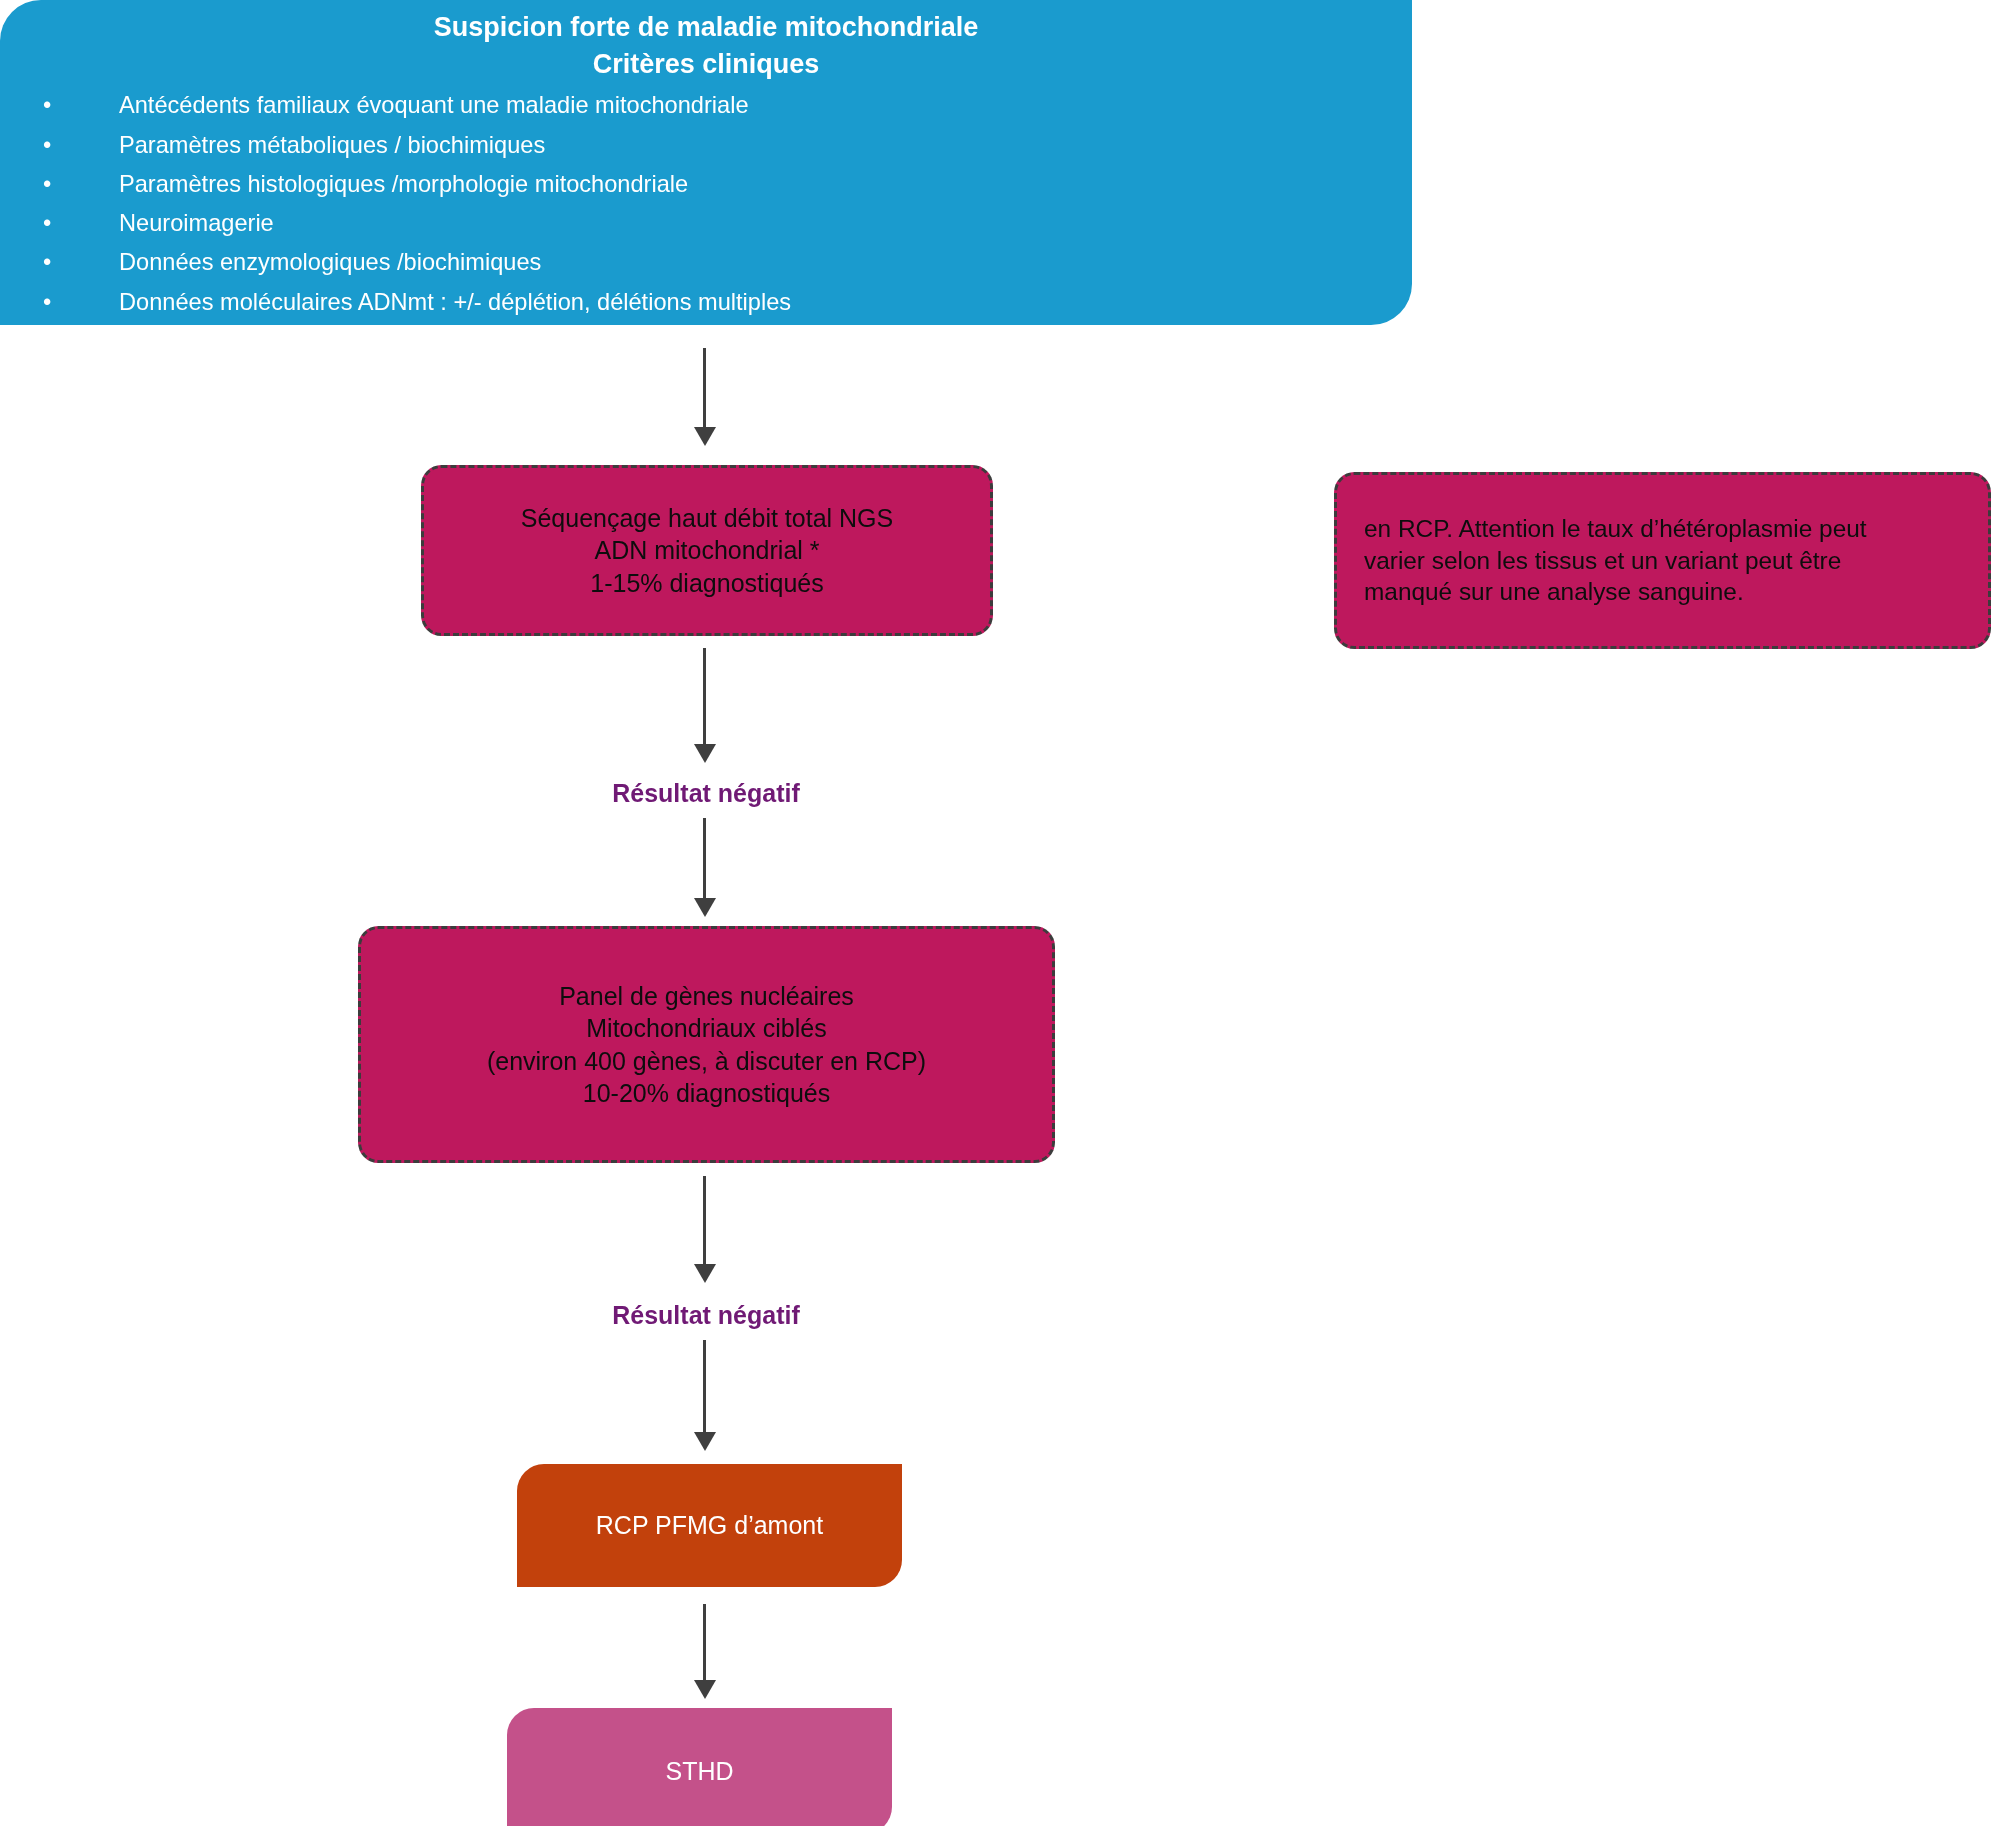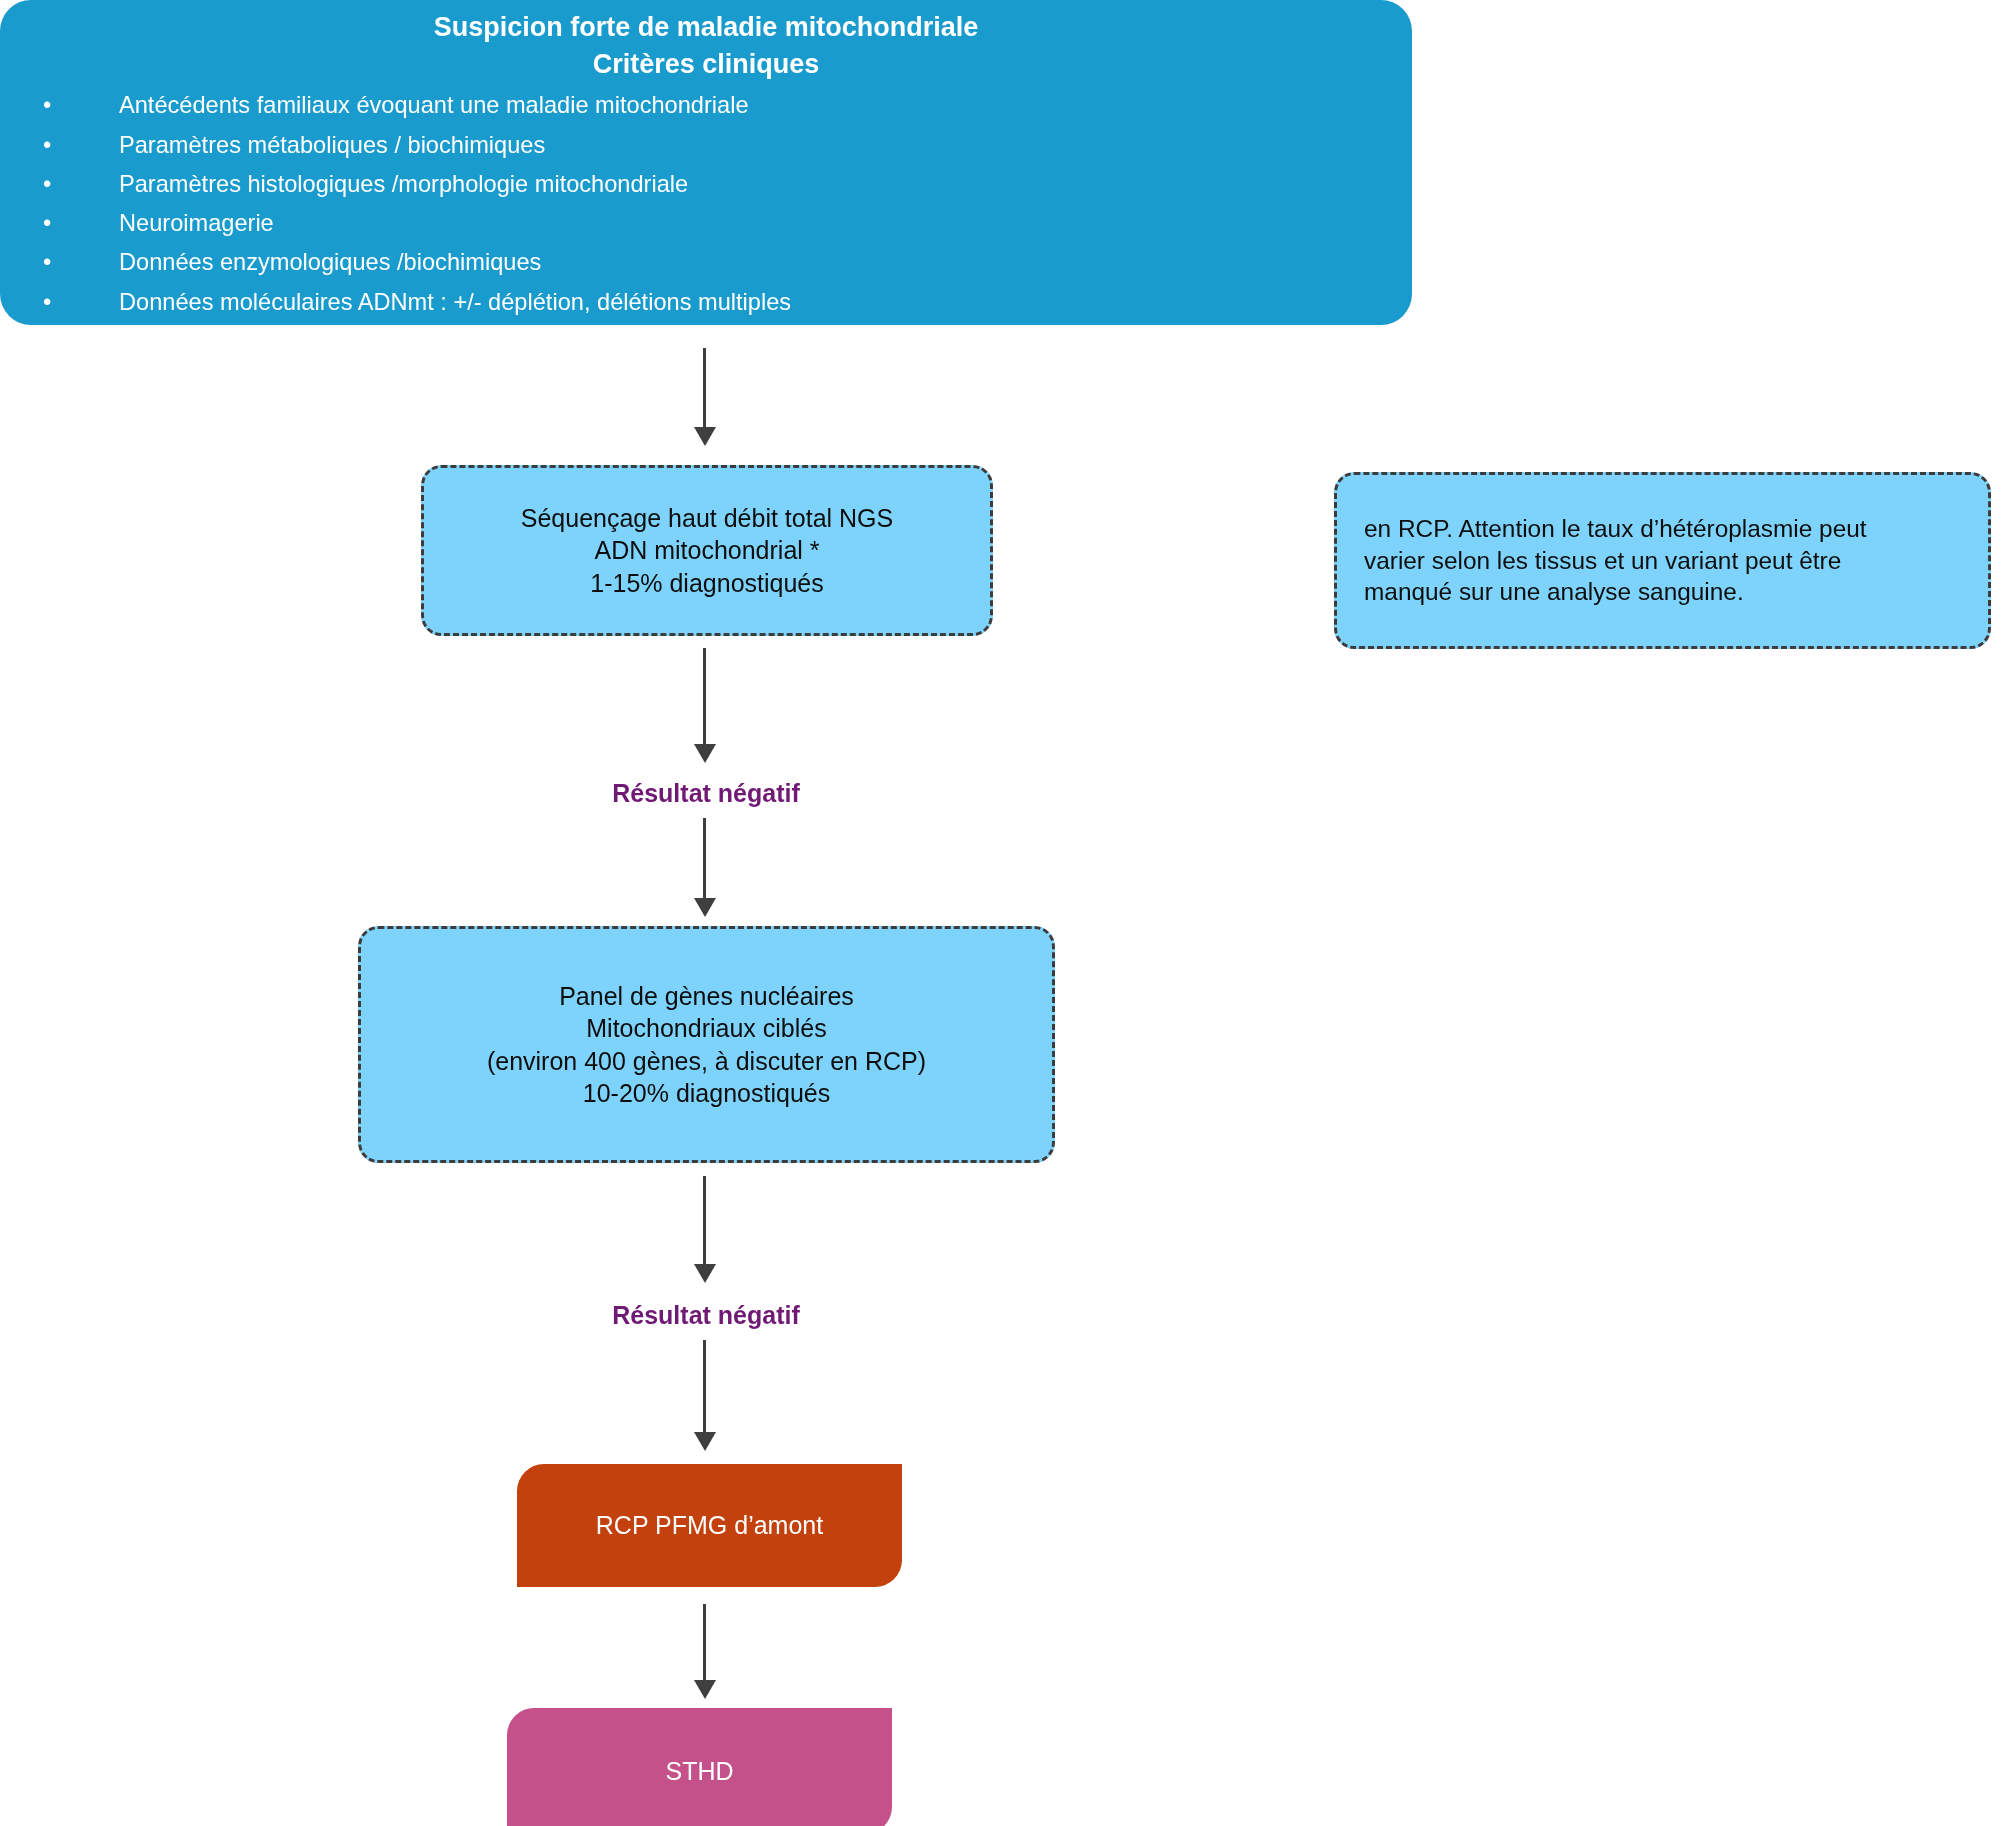--- a/index.html
+++ b/index.html
@@ -32,21 +32,21 @@
     padding:0 0 0 119px;margin:0 0 15.7px 0;
   }
   .bullets li .bullet-dot{
     position:absolute;left:43px;top:0px;font-size:23.6px;color:#ffffff;
   }
 
   
   .dashed-box{
     position:absolute;box-sizing:border-box;
     border:3.1px dashed #3c3c3c;border-radius:20.4px;
-    background:#7dd3fc;
+    background:#be185d;
     display:flex;flex-direction:column;align-items:center;justify-content:center;
     color:#0d0d0d;font-size:25px;line-height:1.30;
   }
   .dashed-box .line{display:block;text-align:center;white-space:nowrap;}
 
   #ngs-box{left:421px;top:465px;width:572px;height:171px;}
   #panel-box{left:358px;top:926px;width:697px;height:237px;}
   #note-box{
     left:1334px;top:472px;width:657px;height:177px;
     align-items:flex-start;justify-content:center;
@@ -102,21 +102,21 @@
   #arrow-5 .shaft{height:98px;}
   #arrow-5 .head{top:92px;}
 
   #arrow-6{left:689px;top:1604px;}
   #arrow-6 .shaft{height:83px;}
   #arrow-6 .head{top:76px;}
 </style>
 </head>
 <body>
 
-<div class="header-box" style="background: rgb(26, 155, 206); border-radius: 31px;">
+<div class="header-box" style="background: rgb(26, 155, 206);">
   <div class="header-title">
     <span>Suspicion forte de maladie mitochondriale</span>
     <span class="l2">Critères cliniques</span>
   </div>
   <ul class="bullets">
     <li>
       <span class="bullet-dot">•</span>
       <span>Antécédents familiaux évoquant une maladie mitochondriale</span>
     </li>
     <li>

